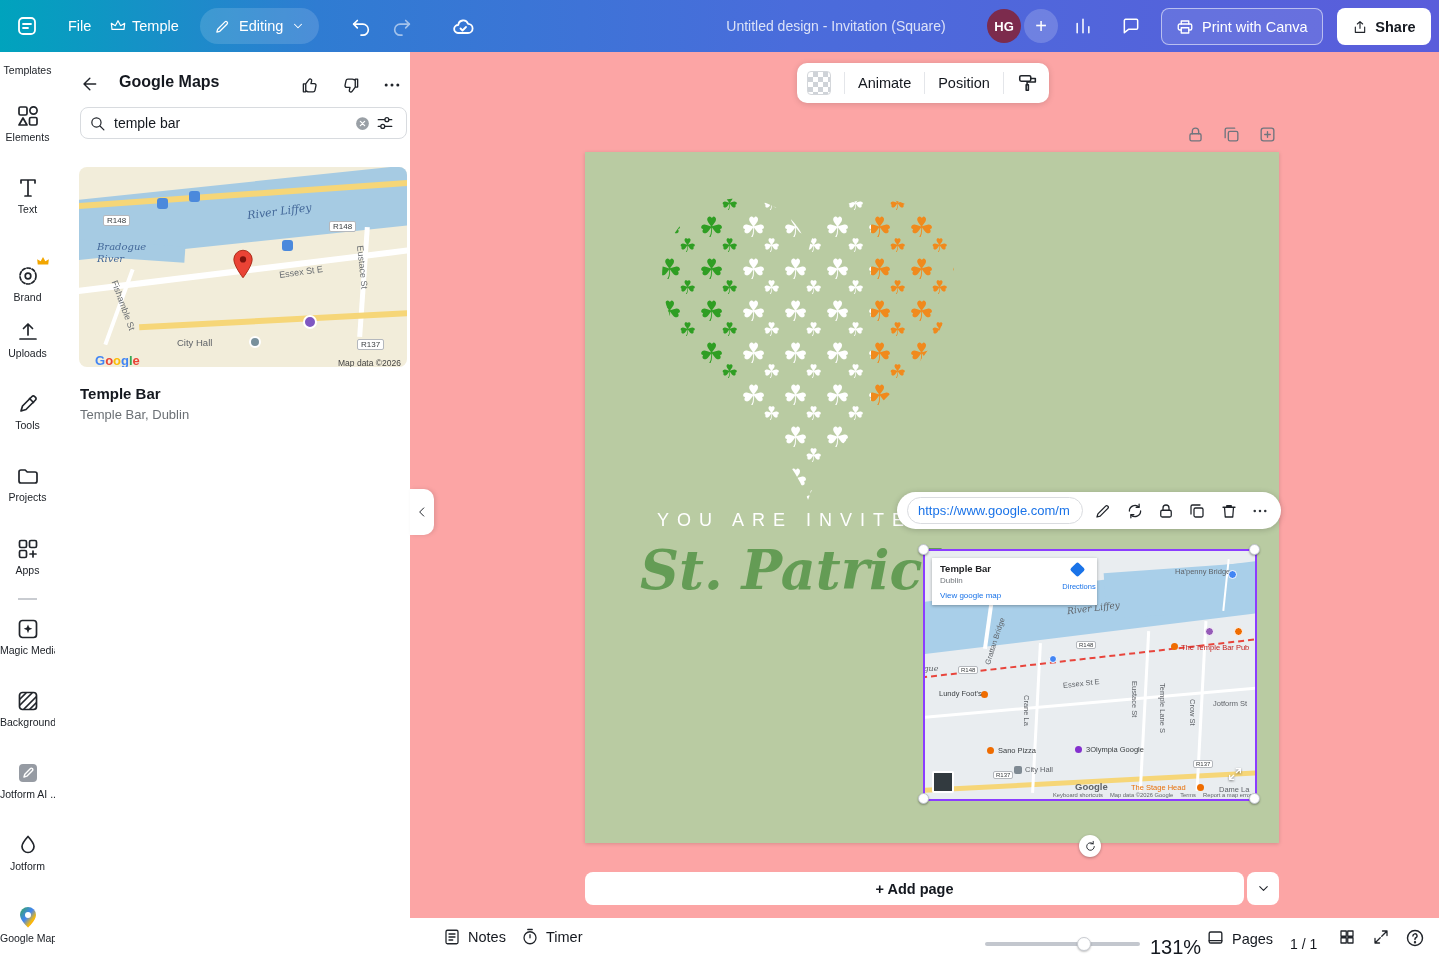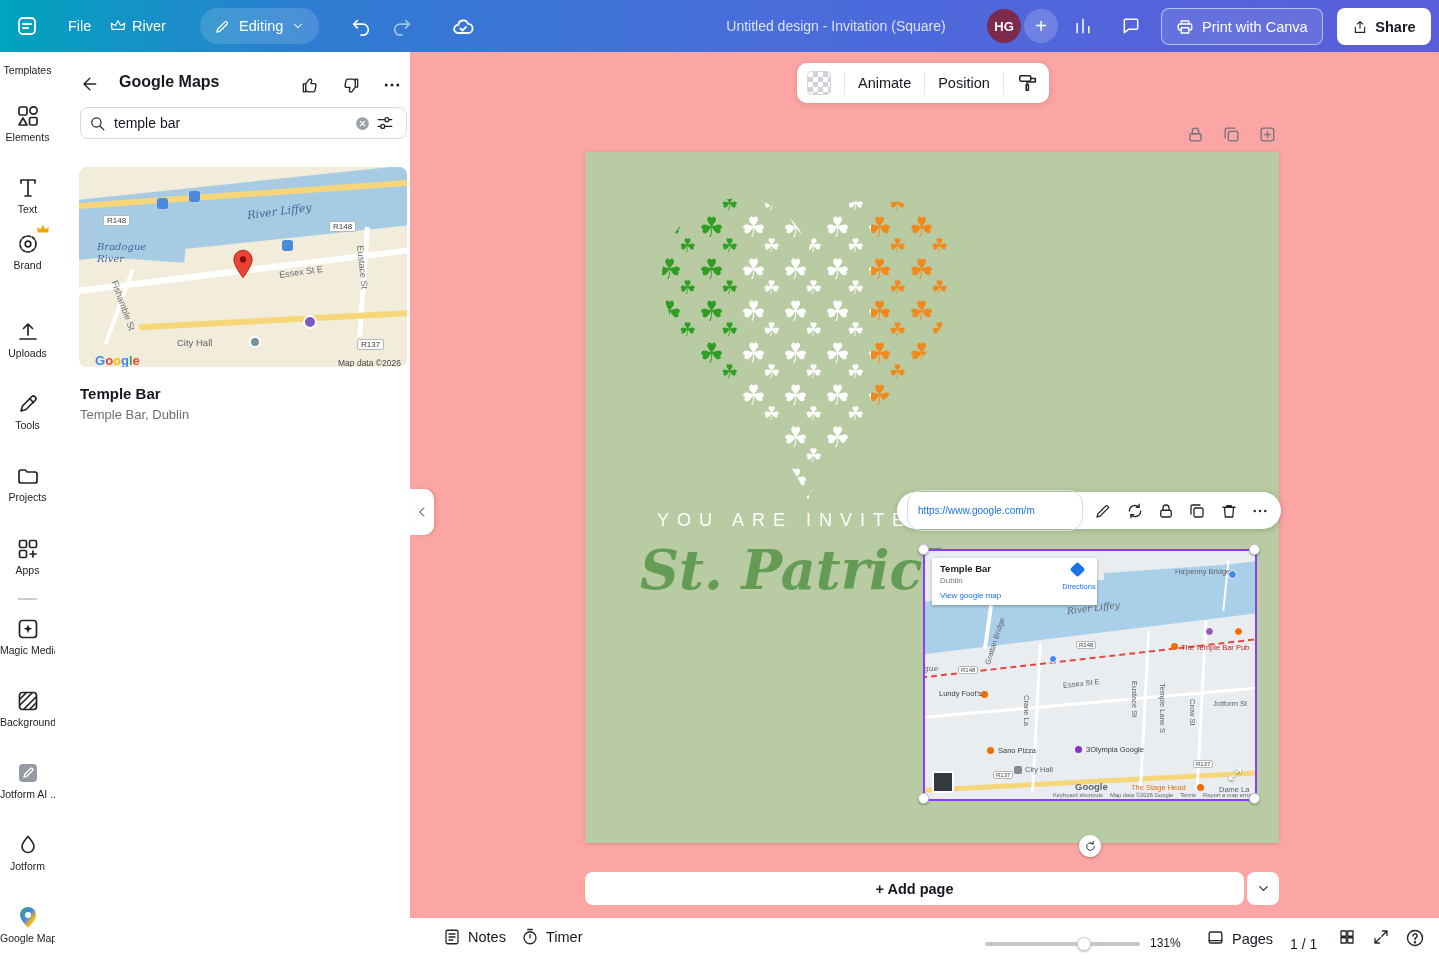--- a/index.html
+++ b/index.html
@@ -57,22 +57,22 @@
 
   
   .objbar { position:absolute; left:797px; top:63px; height:40px; background:#fff; border-radius:10px;
     box-shadow:0 1px 6px rgba(0,0,0,.15); display:flex; align-items:center; padding:0 10px; gap:13px; z-index:35; }
   .objbar .divider { width:1px; height:22px; background:#e4e6ea; }
   .objbar .txt { font-size:14.5px; color:#14181f; cursor:pointer; }
   .checker { width:24px; height:24px; border-radius:4px; border:1px solid #d4d7db;
     background:repeating-conic-gradient(#cfd3d8 0 25%, #fff 0 50%); background-size:10px 10px; cursor:pointer; }
   .urlbar { position:absolute; left:897px; top:492px; width:384px; height:37px; background:#fff; border-radius:19px;
     box-shadow:0 1px 6px rgba(0,0,0,.2); display:flex; align-items:center; padding:0 10px; gap:9px; z-index:35; }
-  .urlchip { width:188px; height:41px; border:1px solid #dadce0; border-radius:14px; padding:0 10px; display:flex; align-items:center;
-    font-size:10px; color:#1a73e8; white-space:nowrap; overflow:hidden; cursor:pointer; }
+  .urlchip { width:188px; height:27px; border:1px solid #dadce0; border-radius:14px; padding:0 10px; display:flex; align-items:center;
+    font-size:13px; color:#1a73e8; white-space:nowrap; overflow:hidden; cursor:pointer; }
   .ubtn { width:24px; height:24px; display:flex; align-items:center; justify-content:center; cursor:pointer; }
 
   
   .addpage { position:absolute; left:585px; top:872px; width:659px; height:33px; background:#fff; border-radius:8px;
     display:flex; align-items:center; justify-content:center; font-size:14.5px; font-weight:bold; color:#14181f; cursor:pointer; z-index:20; }
   .addpage-chev { position:absolute; left:1247px; top:872px; width:32px; height:33px; background:#fff; border-radius:8px;
     display:flex; align-items:center; justify-content:center; cursor:pointer; z-index:20; }
   .statusbar { position:absolute; left:410px; top:918px; width:1029px; height:41px; background:#fff; z-index:40; }
   .sb-item { position:absolute; display:flex; align-items:center; gap:7px; font-size:14.5px; color:#14181f; cursor:pointer; }
 
@@ -89,21 +89,21 @@
       <svg class="iw" width="24" height="24" viewBox="0 0 24 24">
           <rect x="4" y="4" width="16" height="16" rx="4"></rect>
           <path d="M8 10h8M8 14h5"></path>
         </svg>
     </div>
     <div class="tb-btn tb-label" style="left:62px;top:0;height:52px;padding:0 6px;">File</div>
     <div class="tb-btn" style="left:110px;top:0;height:52px;gap:6px;">
       <svg class="iw" width="16" height="16" viewBox="0 0 24 24">
           <path d="M3 17l-1-9 6 3.5L12 4l4 7.5L22 8l-1 9z"></path>
         </svg>
-      <span class="tb-label">River</span>
+      <span class="tb-label">Temple</span>
     </div>
     <div class="tb-btn" style="left:200px;top:8px;height:36px;padding:0 14px;border-radius:18px;background:rgba(255,255,255,.14);gap:8px;">
       <svg class="iw" width="17" height="17" viewBox="0 0 24 24">
           <path d="M4 20l1.2-4.2L15.5 5.5a2 2 0 0 1 2.8 0l.2.2a2 2 0 0 1 0 2.8L8.2 18.8 4 20z"></path>
         </svg>
       <span class="tb-label">Editing</span>
       <svg class="iw" width="14" height="14" viewBox="0 0 24 24">
           <path d="M6 9l6 6 6-6"></path>
         </svg>
     </div>
@@ -171,21 +171,21 @@
       <span class="lbl">Elements</span>
     </div>
     <div class="rail-item" style="top:124px;">
       <span class="ric">
           <svg class="i" width="24" height="24" viewBox="0 0 24 24">
             <path d="M5 7V4h14v3M12 4v16M9 20h6"></path>
           </svg>
         </span>
       <span class="lbl">Text</span>
     </div>
-    <div class="rail-item" style="top:180px;">
+    <div class="rail-item" style="top:212px;">
       <svg class="abs" style="left:36px;top:-9px;" width="14" height="12" viewBox="0 0 24 20">
           <path d="M3 16l-1-9 6 3.5L12 3l4 7.5L22 7l-1 9z" fill="#f2a600" stroke="none"></path>
         </svg>
       <span class="ric">
           <svg class="i" width="24" height="24" viewBox="0 0 24 24">
             <circle cx="12" cy="12" r="8" stroke-dasharray="3.4 1.8"></circle>
             <circle cx="12" cy="12" r="2.8"></circle>
           </svg>
         </span>
       <span class="lbl">Brand</span>
@@ -566,21 +566,21 @@
     </div>
     <div class="sb-item" style="left:111px;top:10px;">
       <svg class="i" width="18" height="18" viewBox="0 0 24 24">
           <circle cx="12" cy="13" r="8"></circle>
           <path d="M12 13V9M9 2h6"></path>
         </svg>
       <span>Timer</span>
     </div>
     <div class="abs" style="left:575px;top:24px;width:155px;height:4px;background:#c3c7ce;border-radius:2px;cursor:pointer;"></div>
     <div class="abs" style="left:667px;top:19px;width:14px;height:14px;border-radius:50%;background:#fff;border:1px solid #c9ccd2;box-shadow:0 1px 2px rgba(0,0,0,.25);cursor:pointer;"></div>
-    <div class="abs" style="left:740px;top:18px;font-size:12px;color:#14181f;cursor:pointer;">131%</div>
+    <div class="abs" style="left:740px;top:18px;font-size:20px;color:#14181f;cursor:pointer;">131%</div>
     <div class="sb-item" style="left:796px;top:10px;align-items:flex-end;">
       <svg class="i" width="19" height="19" viewBox="0 0 24 24">
           <rect x="4" y="5" width="16" height="14" rx="2"></rect>
           <path d="M4 16h16"></path>
         </svg>
       <span>Pages</span>
     </div>
     <div class="abs" style="left:880px;top:18px;font-size:14px;color:#14181f;">1 / 1</div>
     <div class="sb-item" style="left:928px;top:10px;">
       <svg class="i" width="18" height="18" viewBox="0 0 24 24">

